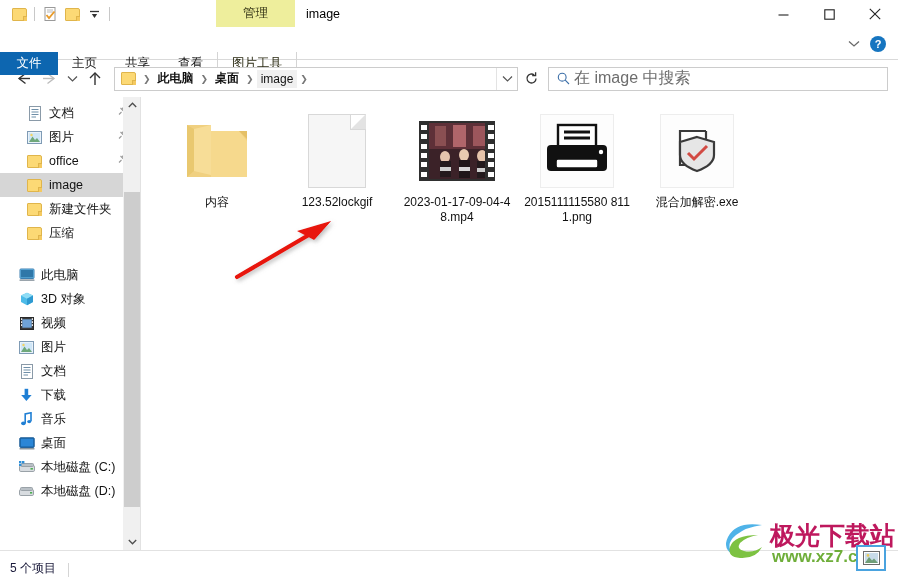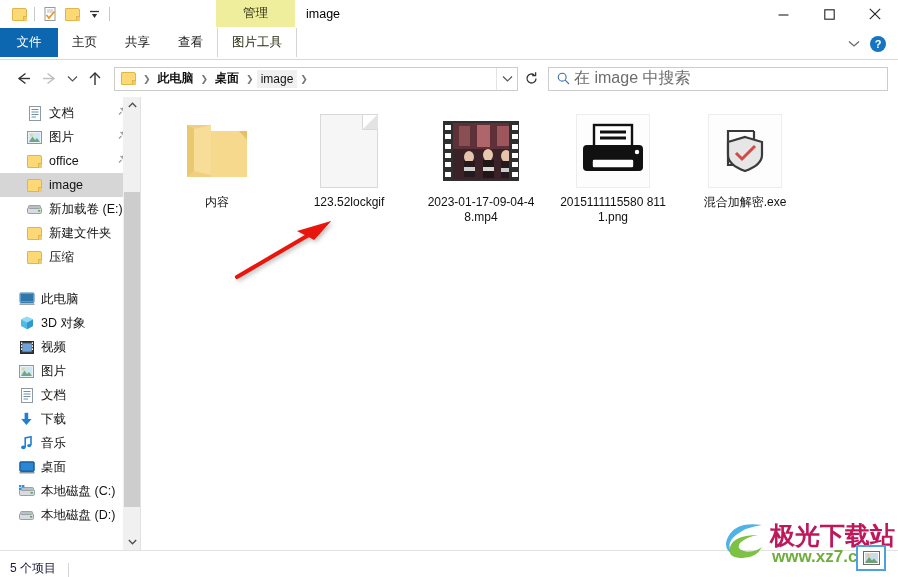--- a/index.html
+++ b/index.html
@@ -132,22 +132,23 @@
     background: #ffffff;
     flex: 0 0 auto;
   }
   .tab {
     display: flex;
     align-items: center;
     justify-content: center;
     font-size: 12.5px;
     padding: 0 14px;
     color: #1a1a1a;
-    height: 29px;
+    height: 23px;
     box-sizing: border-box;
+    margin-top: 24px;
   }
   .tab.file {
     background: #0d66b0;
     color: #ffffff;
     min-width: 58px;
     padding: 0 16px;
   }
   .tab.contextual {
     border-left: 1px solid #d4d4d4;
     border-right: 1px solid #d4d4d4;
@@ -348,21 +349,21 @@
   .content {
     flex: 1 1 auto;
     position: relative;
     background: #ffffff;
     overflow: hidden;
   }
   .items-grid {
     display: flex;
     flex-wrap: wrap;
     padding: 10px 0 0 16px;
-    gap: 12px;
+    gap: 0;
   }
   .item {
     width: 120px;
     height: 130px;
     display: flex;
     flex-direction: column;
     align-items: center;
     padding-top: 6px;
     box-sizing: border-box;
   }
@@ -696,30 +697,20 @@
           </span>
         </div>
 
         <div class="tree-item selected">
           <span class="tree-ico">
               <span class="folder-glyph"></span>
             </span>
           <span class="tree-label">image</span>
         </div>
 
-        <div class="tree-item">
-          <span class="tree-ico">
-            <svg width="15" height="11" viewBox="0 0 15 11">
-                <rect x="0.5" y="3.5" width="14" height="6" rx="1.3" fill="#d8dce0" stroke="#9aa2a8"></rect>
-                <rect x="1.5" y="1.5" width="12" height="3" rx="1" fill="#b9c0c6" stroke="#9aa2a8"></rect>
-                <rect x="11" y="6" width="2.2" height="1.6" fill="#4caf50"></rect>
-              </svg>
-          </span>
-          <span class="tree-label">新加载卷 (E:)</span>
-        </div>
 
         <div class="tree-item">
           <span class="tree-ico">
               <span class="folder-glyph"></span>
             </span>
           <span class="tree-label">新建文件夹</span>
         </div>
 
         <div class="tree-item">
           <span class="tree-ico">

